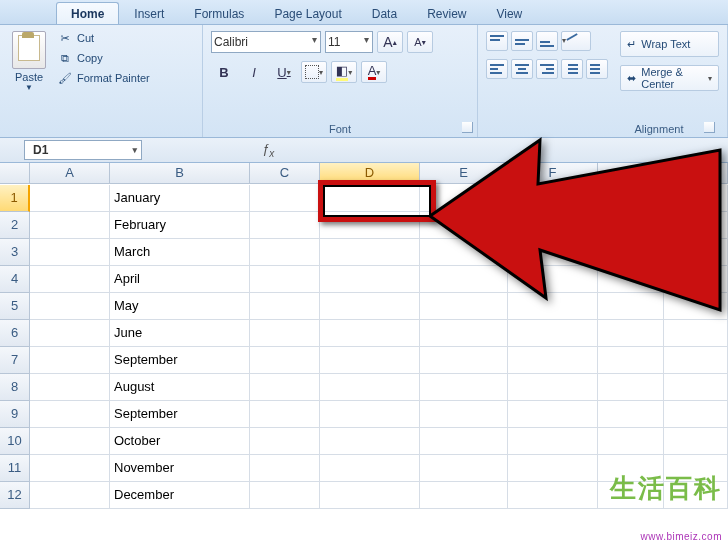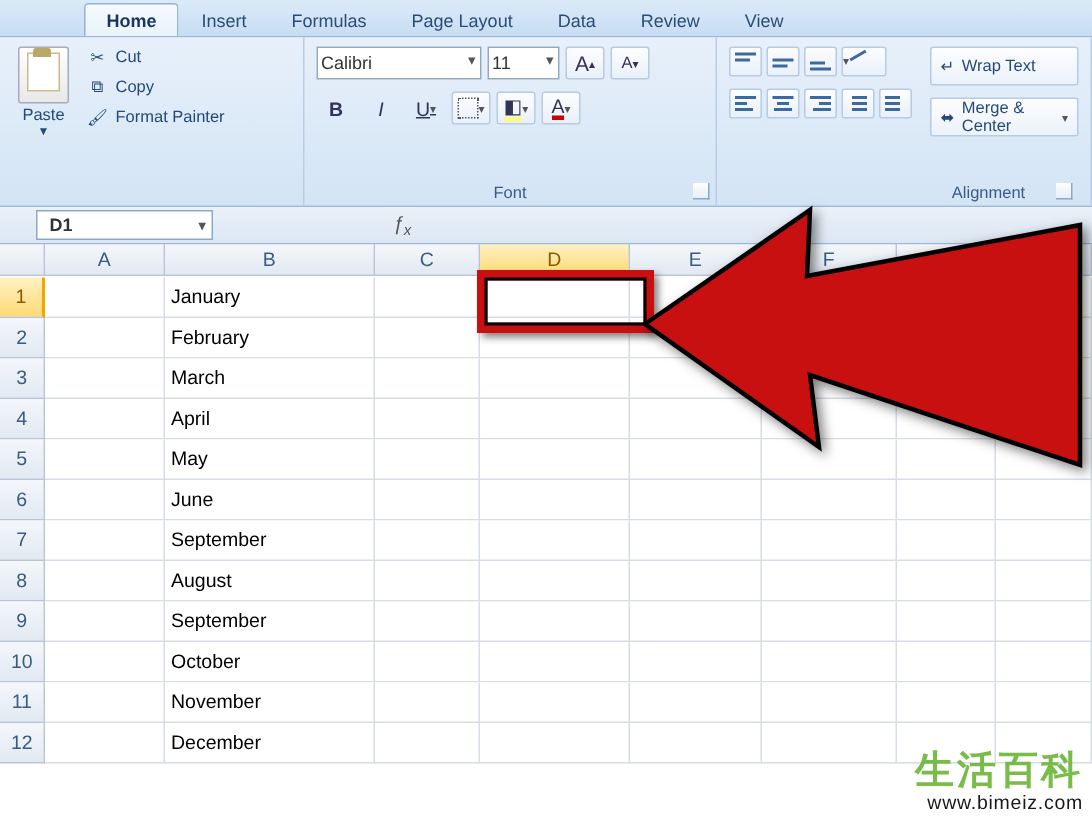--- a/index.html
+++ b/index.html
@@ -345,24 +345,25 @@
     pointer-events: none;
   }
   .watermark .cn {
     font-size: 26px;
     font-weight: bold;
     color: #6cb536;
     letter-spacing: 2px;
     opacity: 0.9;
   }
   .watermark .url {
-    font-size: 13px;
-    color: #000000;
+    font-size: 10px;
+    color: #a21caf;
     opacity: 0.9;
     letter-spacing: 0.5px;
+    margin-top: 28px;
   }
 </style>
 </head>
 <body>
 
 <div class="tabs">
   <div class="tab active">Home</div>
   <div class="tab">Insert</div>
   <div class="tab">Formulas</div>
   <div class="tab">Page Layout</div>

